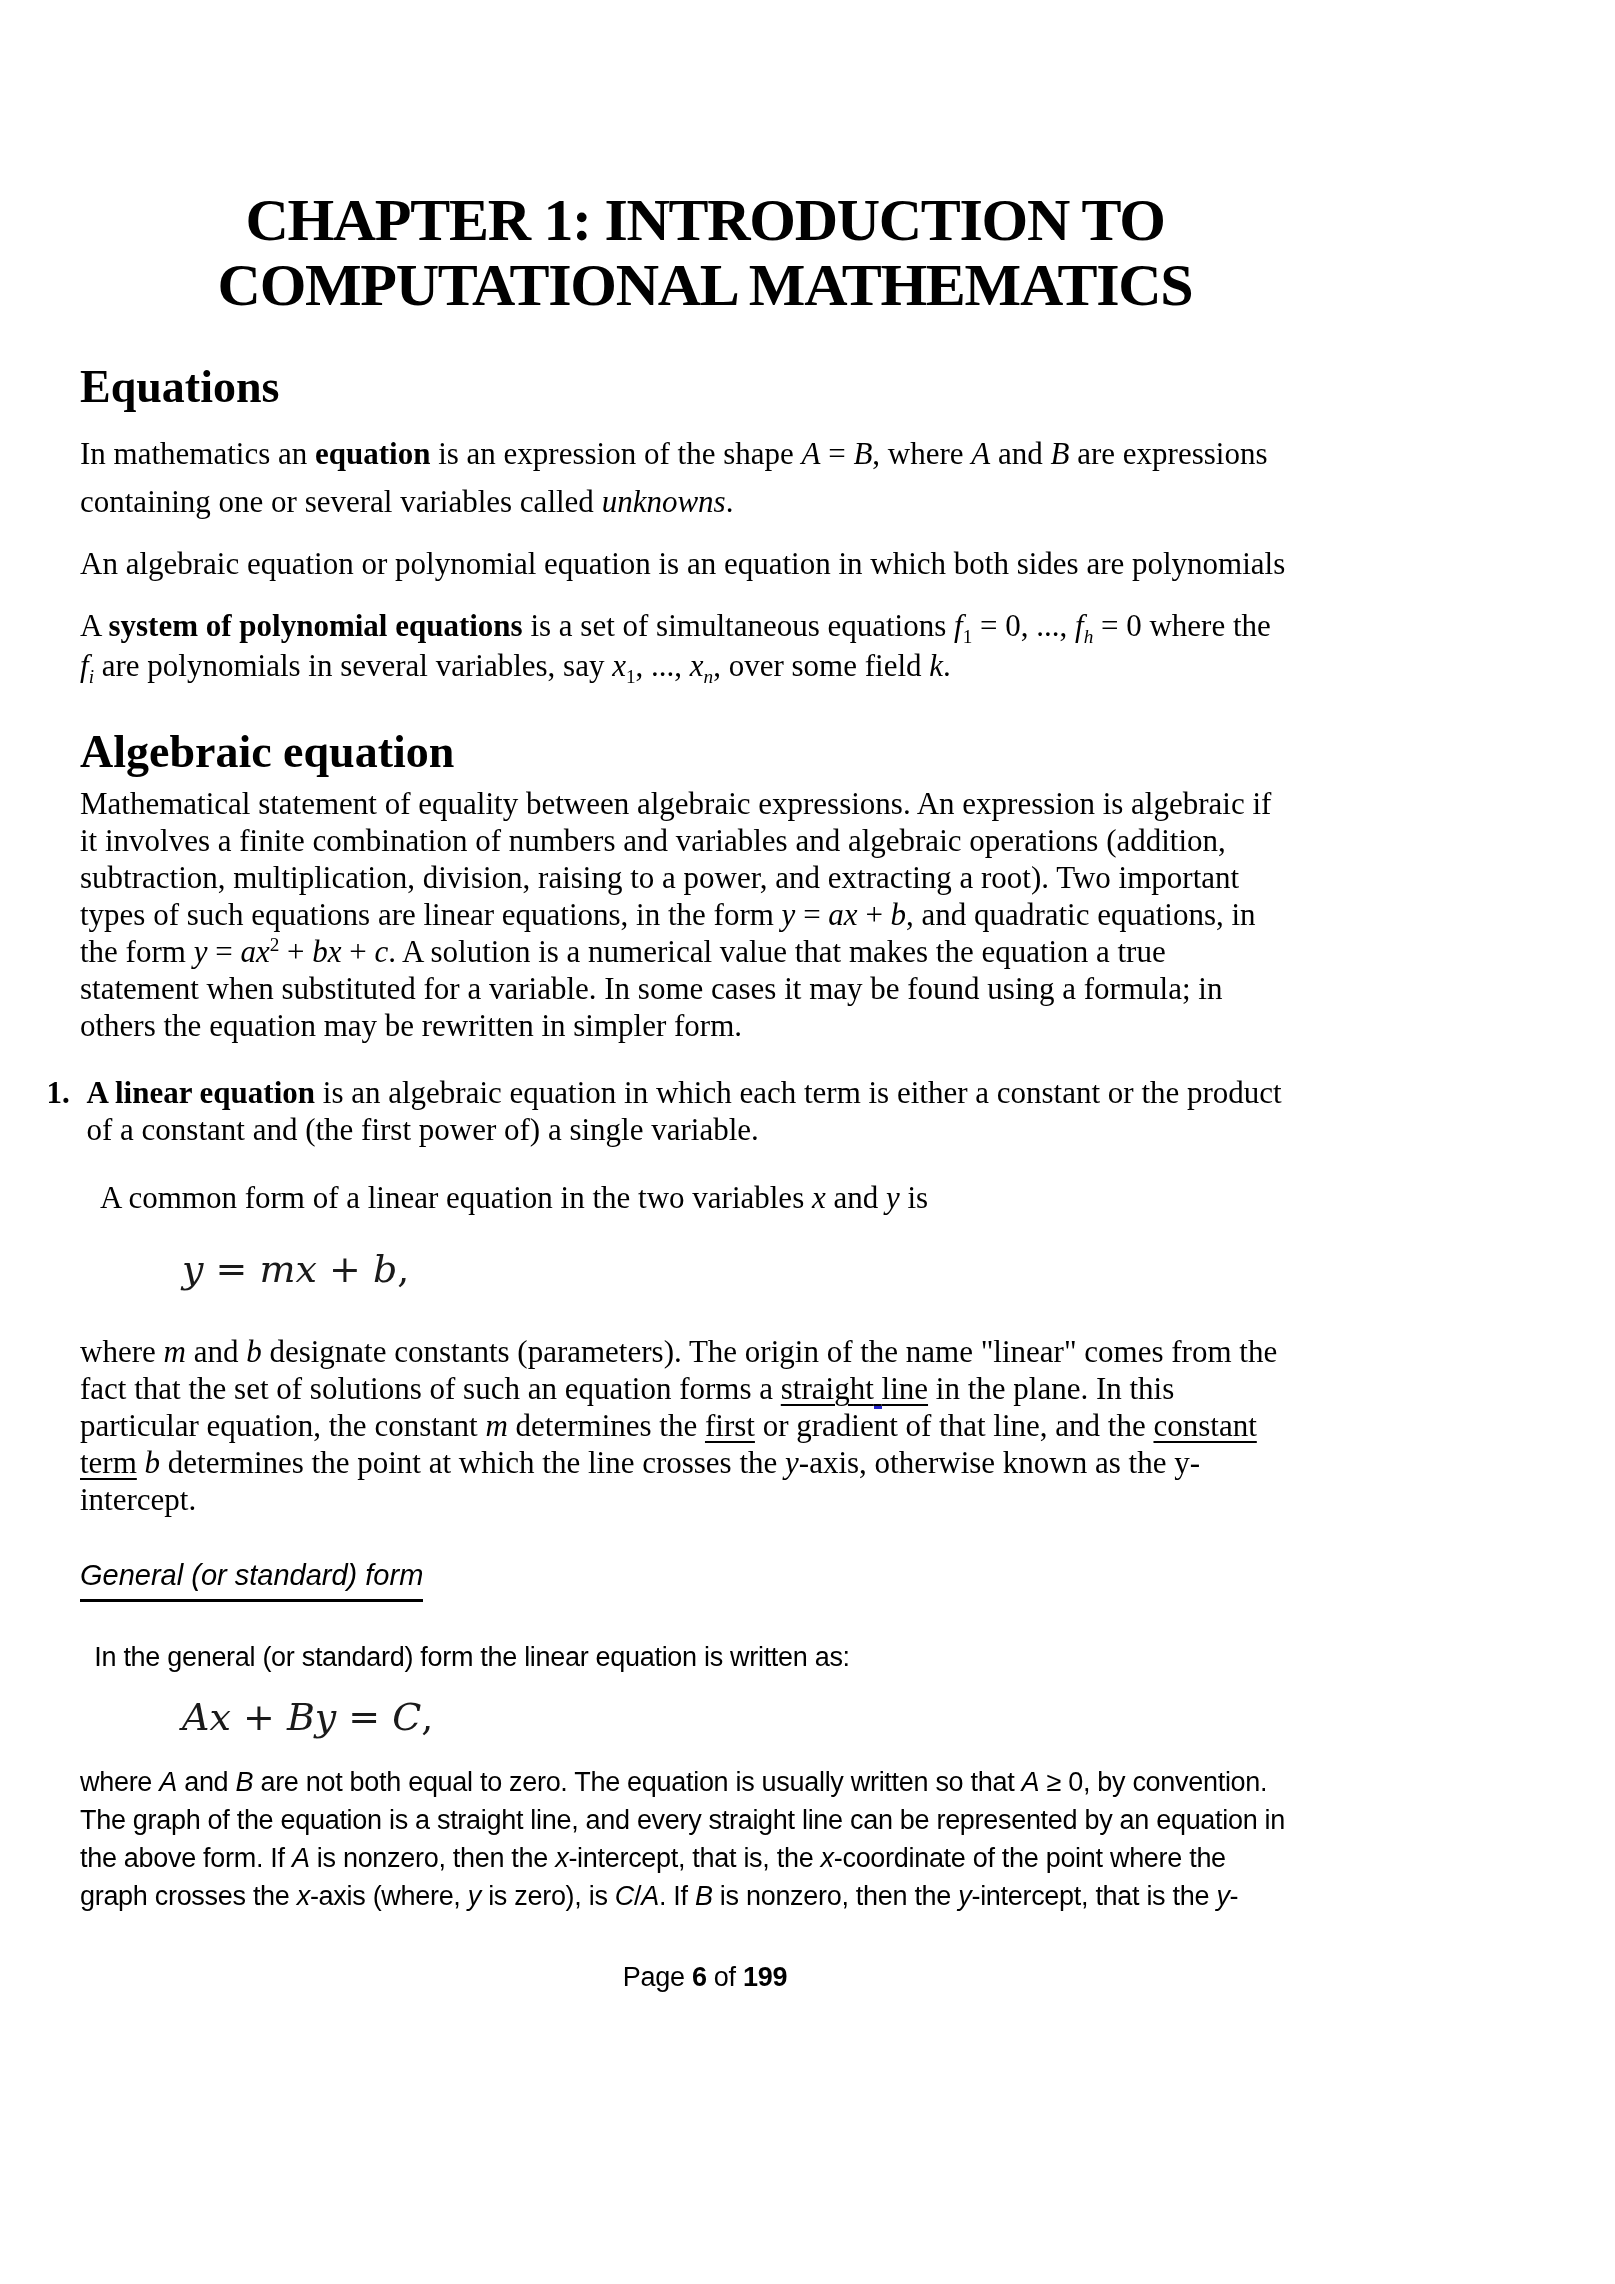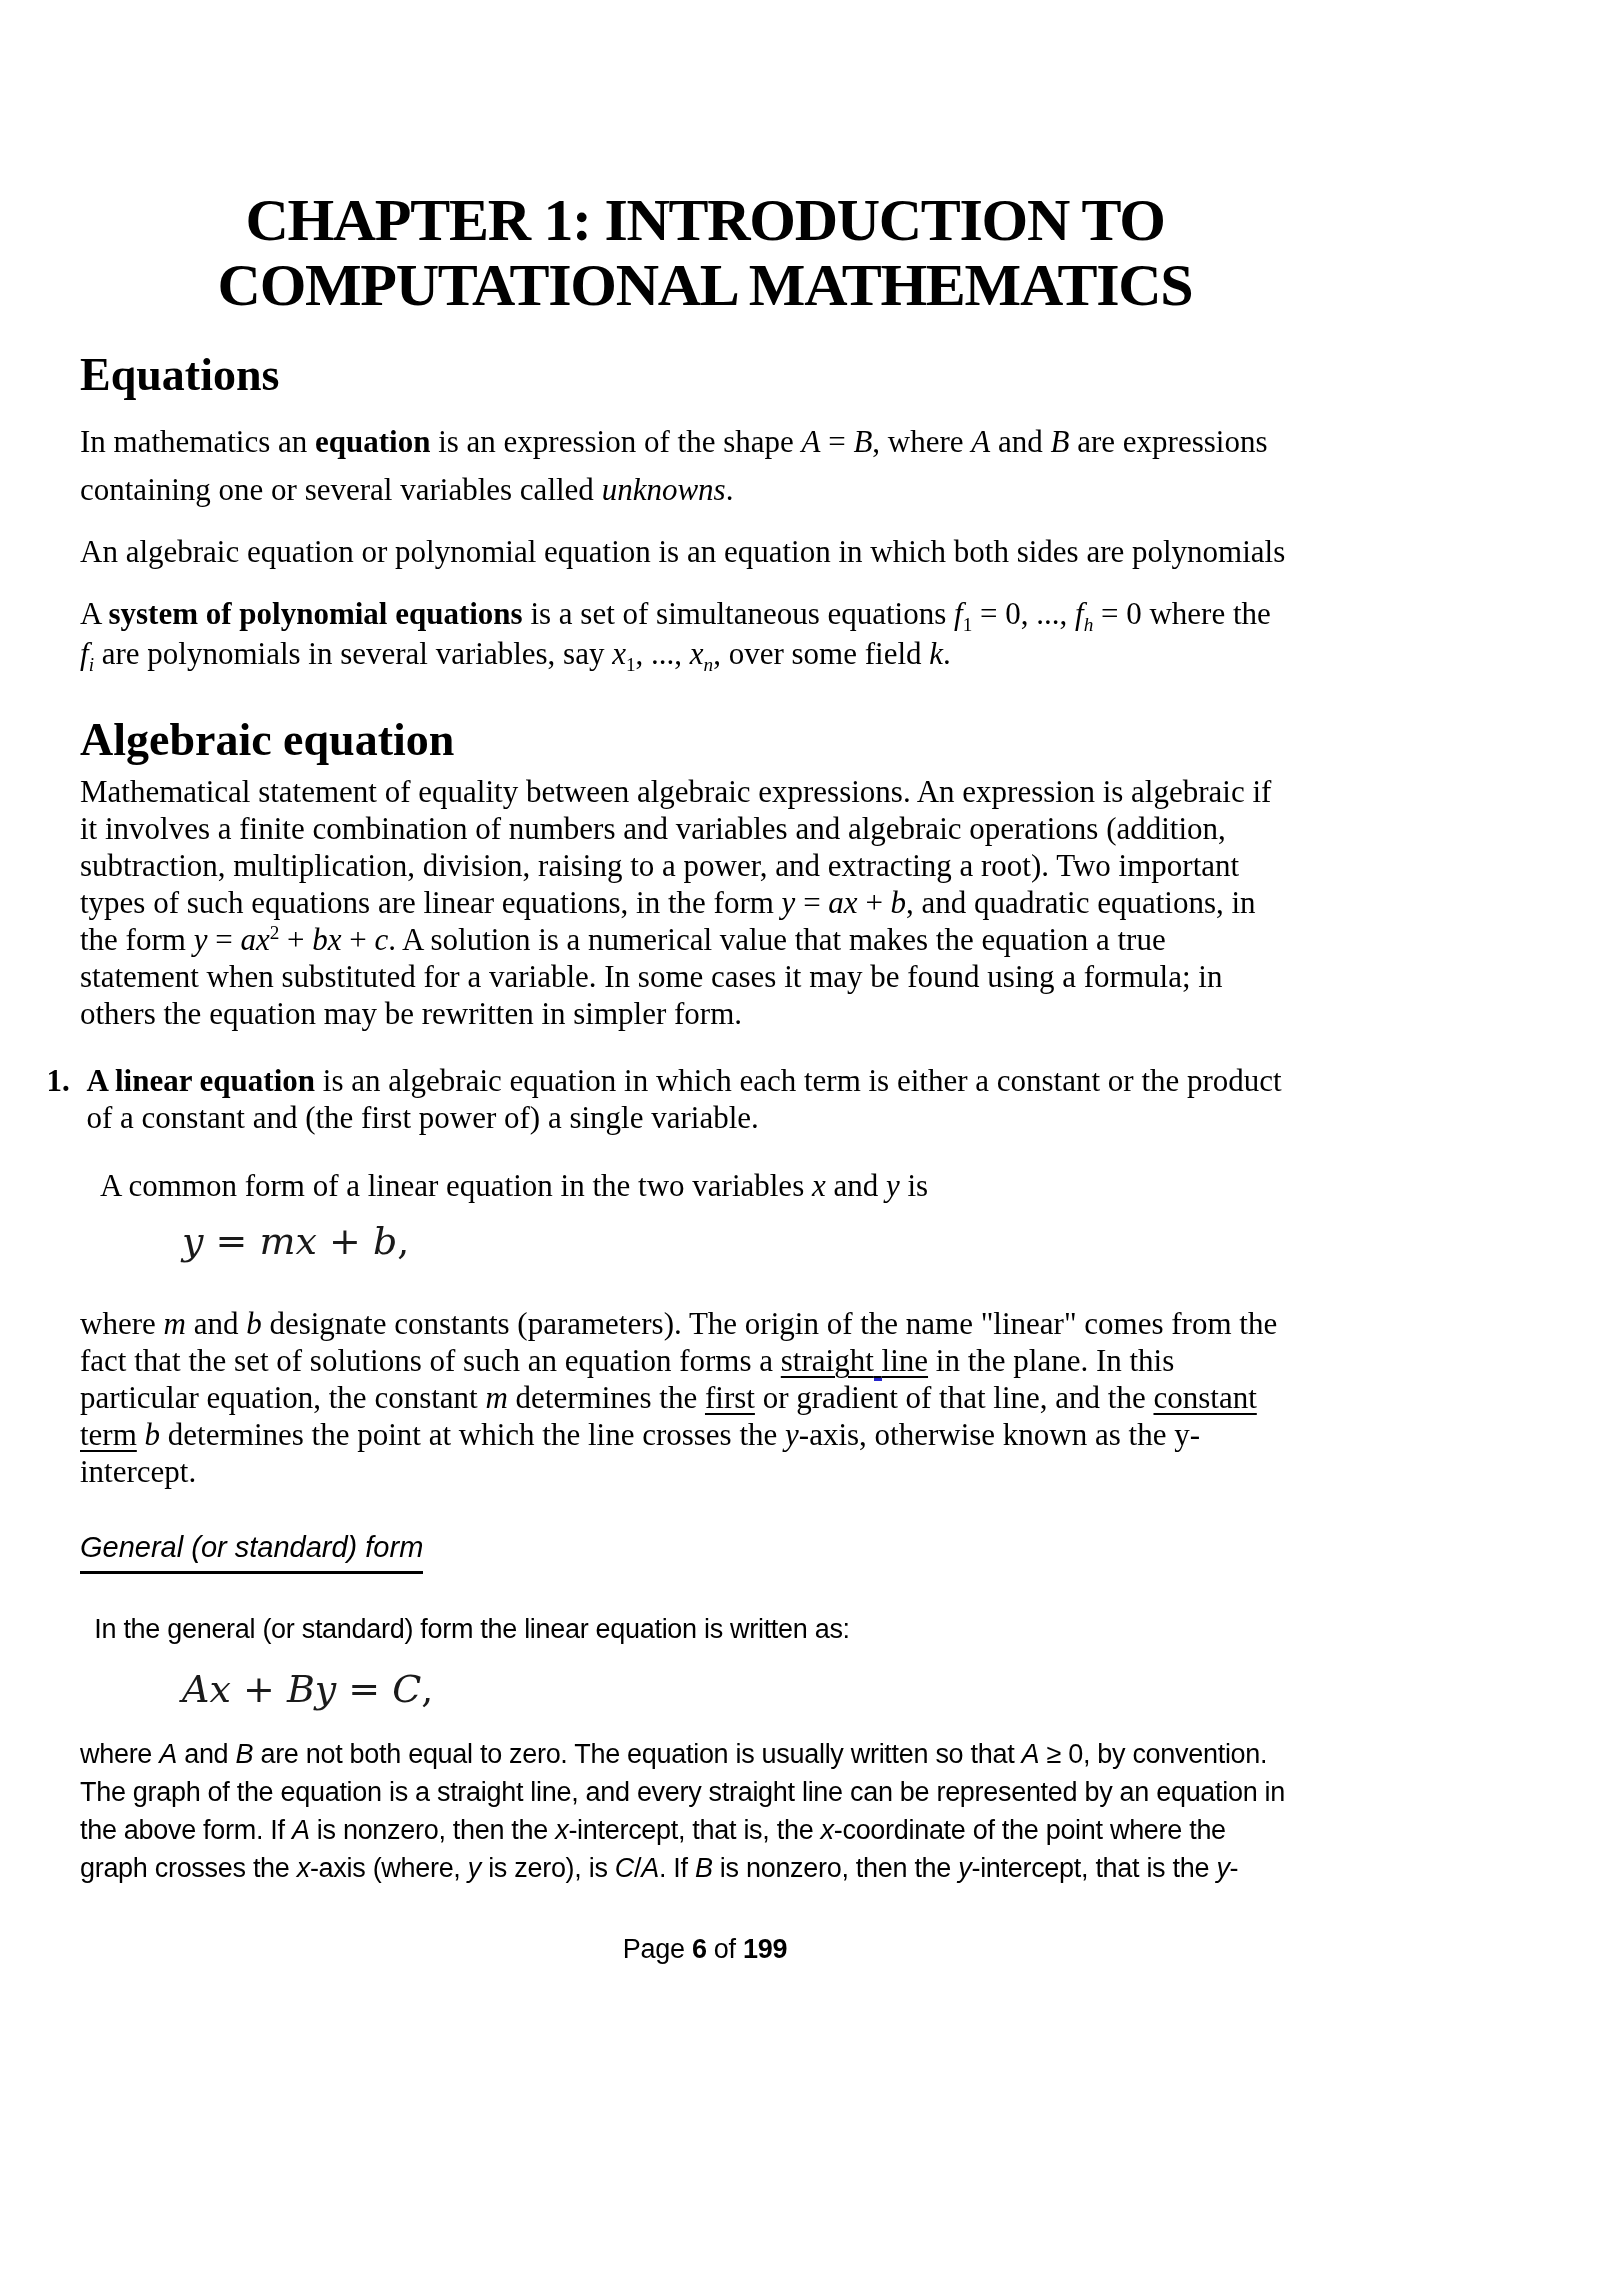--- a/index.html
+++ b/index.html
@@ -105,21 +105,21 @@
 <body>
 
 <div class="page">
   <div class="content">
 
     <div class="doc-title">
       <div>CHAPTER 1: INTRODUCTION TO</div>
       <div>COMPUTATIONAL MATHEMATICS</div>
     </div>
 
-    <h1 class="sec-heading" style="margin-top:30px">Equations</h1>
+    <h1 class="sec-heading" style="margin-top:42px">Equations</h1>
 
     <div class="serif-para lh73" style="margin-top:17px">
         <div class="line">In mathematics an <b>equation</b> is an expression of the shape <i>A</i> = <i>B</i>, where <i>A</i> and <i>B</i> are expressions</div>
         <div class="line">containing one or several variables called <i>unknowns</i>.</div>
       </div>
 
     <div class="serif-para lh61" style="margin-top:18px">
         <div class="line">An algebraic equation or polynomial equation is an equation in which both sides are polynomials</div>
       </div>
 
@@ -145,21 +145,21 @@
       <div class="serif-para lh57">
           <div class="line"><b>A linear equation</b> is an algebraic equation in which each term is either a constant or the product</div>
           <div class="line">of a constant and (the first power of) a single variable.</div>
         </div>
     </div>
 
     <div class="serif-para lh57" style="margin-top:31px;margin-left:20px">
         <div class="line">A common form of a linear equation in the two variables <i>x</i> and <i>y</i> is</div>
       </div>
 
-    <div class="formula" style="margin-top:13px"><i>y</i> = <i>mx</i> + <i>b</i>,</div>
+    <div class="formula" style="margin-top:29px"><i>y</i> = <i>mx</i> + <i>b</i>,</div>
 
     <div class="serif-para lh57" style="margin-top:40px">
         <div class="line">where <i>m</i> and <i>b</i> designate constants (parameters). The origin of the name "linear" comes from the</div>
         <div class="line">fact that the set of solutions of such an equation forms a <u>straight<span class="ublue">&nbsp;</span>line</u> in the plane. In this</div>
         <div class="line">particular equation, the constant <i>m</i> determines the <u>first</u> or gradient of that line, and the <u>constant</u></div>
         <div class="line"><u>term</u> <i>b</i> determines the point at which the line crosses the <i>y</i>-axis, otherwise known as the y-</div>
         <div class="line">intercept.</div>
       </div>
 
     <div class="sans-heading" style="margin-top:38px">

